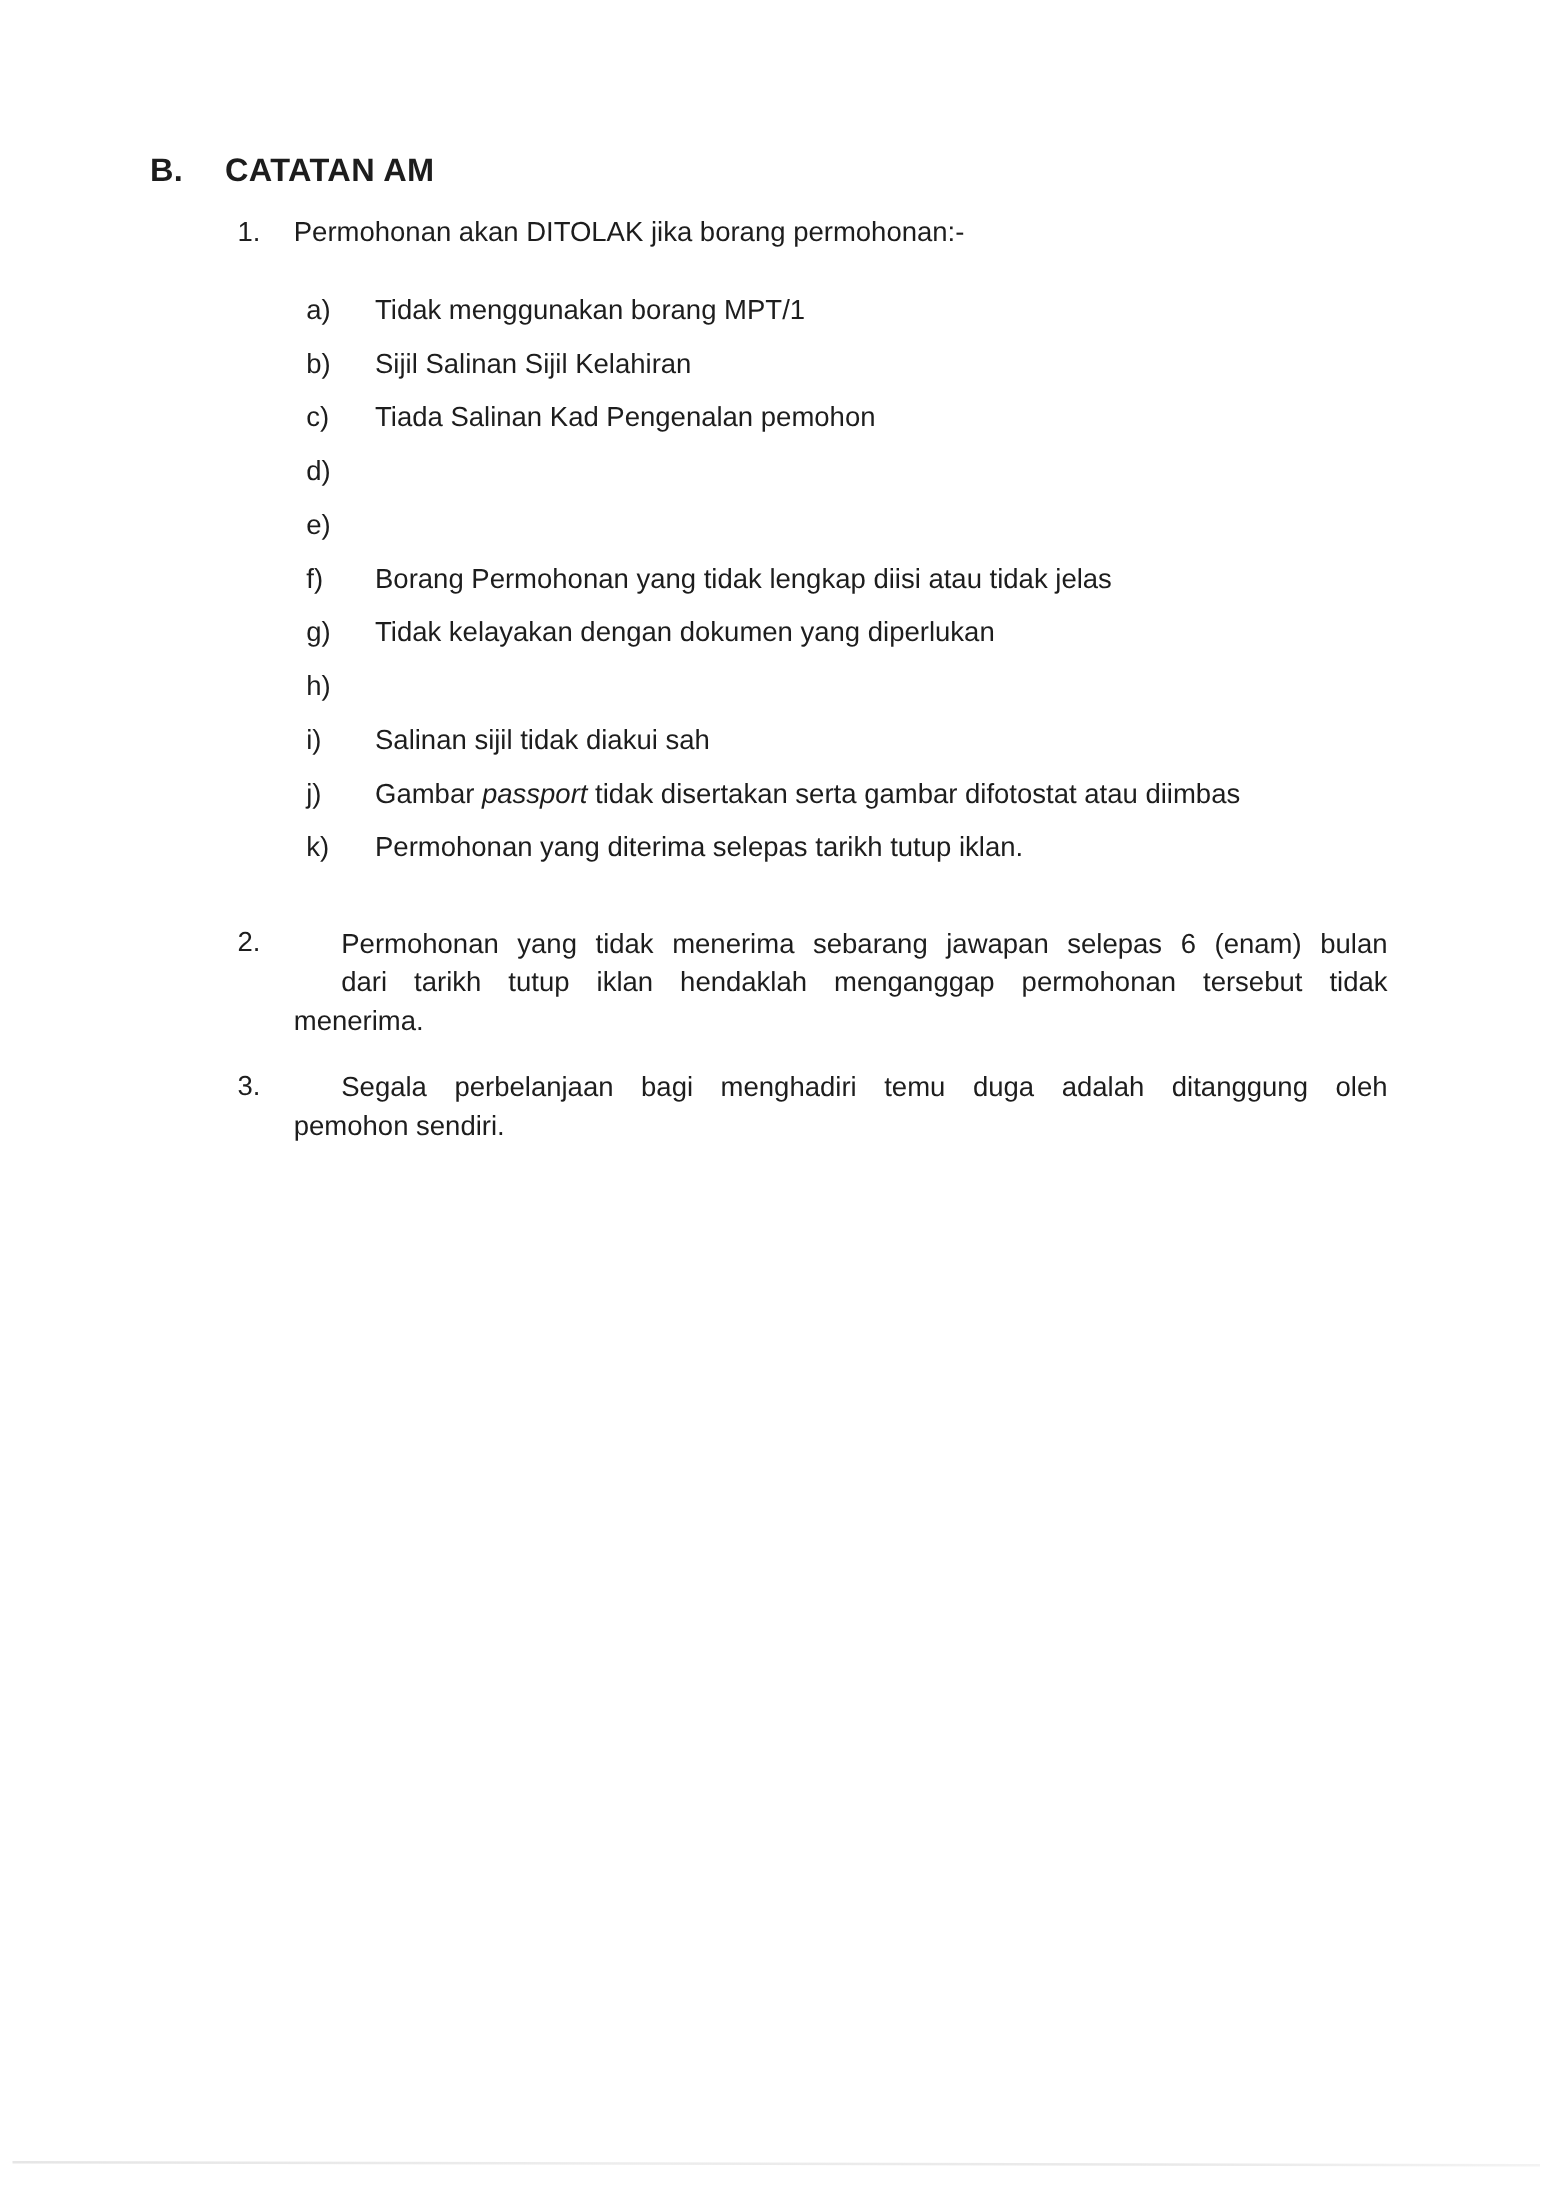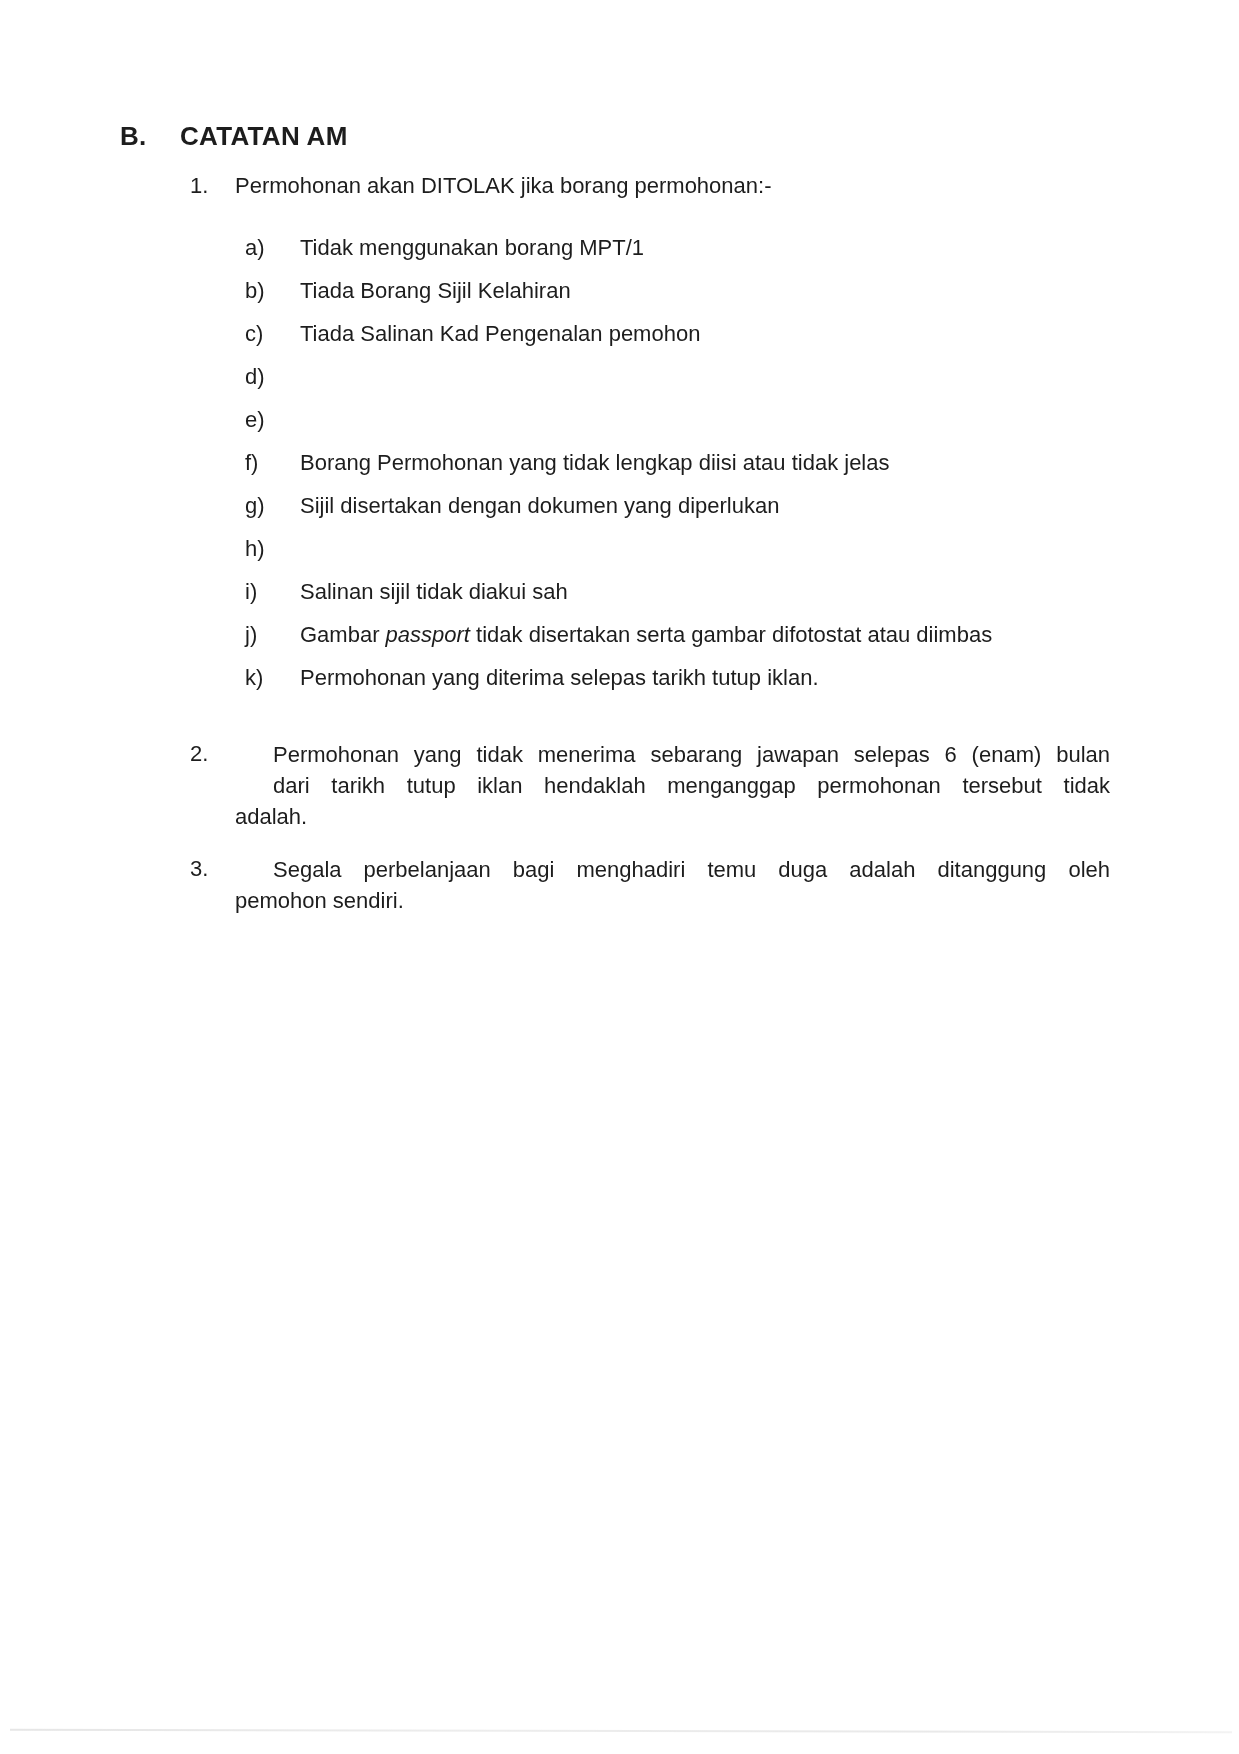--- a/index.html
+++ b/index.html
@@ -101,39 +101,39 @@
     <span><span>Permohonan akan </span><span class="bold">DITOLAK</span><span> jika borang permohonan:-</span></span>
   </div>
 
   <div class="sub-list">
     <div class="sub-row">
       <span class="letter-col">a)</span>
       <span>Tidak menggunakan borang MPT/1</span>
     </div>
     <div class="sub-row">
       <span class="letter-col">b)</span>
-      <span>Tiada Borang Sijil Kelahiran</span>
+      <span>Sijil Salinan Sijil Kelahiran</span>
     </div>
     <div class="sub-row">
       <span class="letter-col">c)</span>
       <span>Tiada Salinan Kad Pengenalan pemohon</span>
     </div>
     <div class="sub-row">
       <span class="letter-col">d)</span>
     </div>
     <div class="sub-row">
       <span class="letter-col">e)</span>
     </div>
     <div class="sub-row">
       <span class="letter-col">f)</span>
       <span>Borang Permohonan yang tidak lengkap diisi atau tidak jelas</span>
     </div>
     <div class="sub-row">
       <span class="letter-col">g)</span>
-      <span>Sijil disertakan dengan dokumen yang diperlukan</span>
+      <span>Tidak kelayakan dengan dokumen yang diperlukan</span>
     </div>
     <div class="sub-row">
       <span class="letter-col">h)</span>
     </div>
     <div class="sub-row">
       <span class="letter-col">i)</span>
       <span>Salinan sijil tidak diakui sah</span>
     </div>
     <div class="sub-row">
       <span class="letter-col">j)</span>
@@ -143,21 +143,21 @@
       <span class="letter-col">k)</span>
       <span>Permohonan yang diterima selepas tarikh tutup iklan.</span>
     </div>
   </div>
 
   <div class="num-row" id="item2">
     <span class="num-col">2.</span>
     <span class="para-text">
       <span class="pline just" style="display:block">Permohonan yang tidak menerima sebarang jawapan selepas 6 (enam) bulan</span>
       <span class="pline just" style="display:block">dari tarikh tutup iklan hendaklah menganggap permohonan tersebut tidak</span>
-      <span class="pline" style="display:block">adalah.</span>
+      <span class="pline" style="display:block">menerima.</span>
     </span>
   </div>
 
   <div class="num-row" id="item3">
     <span class="num-col">3.</span>
     <span class="para-text">
       <span class="pline just" style="display:block">Segala perbelanjaan bagi menghadiri temu duga adalah ditanggung oleh</span>
       <span class="pline" style="display:block">pemohon sendiri.</span>
     </span>
   </div>

